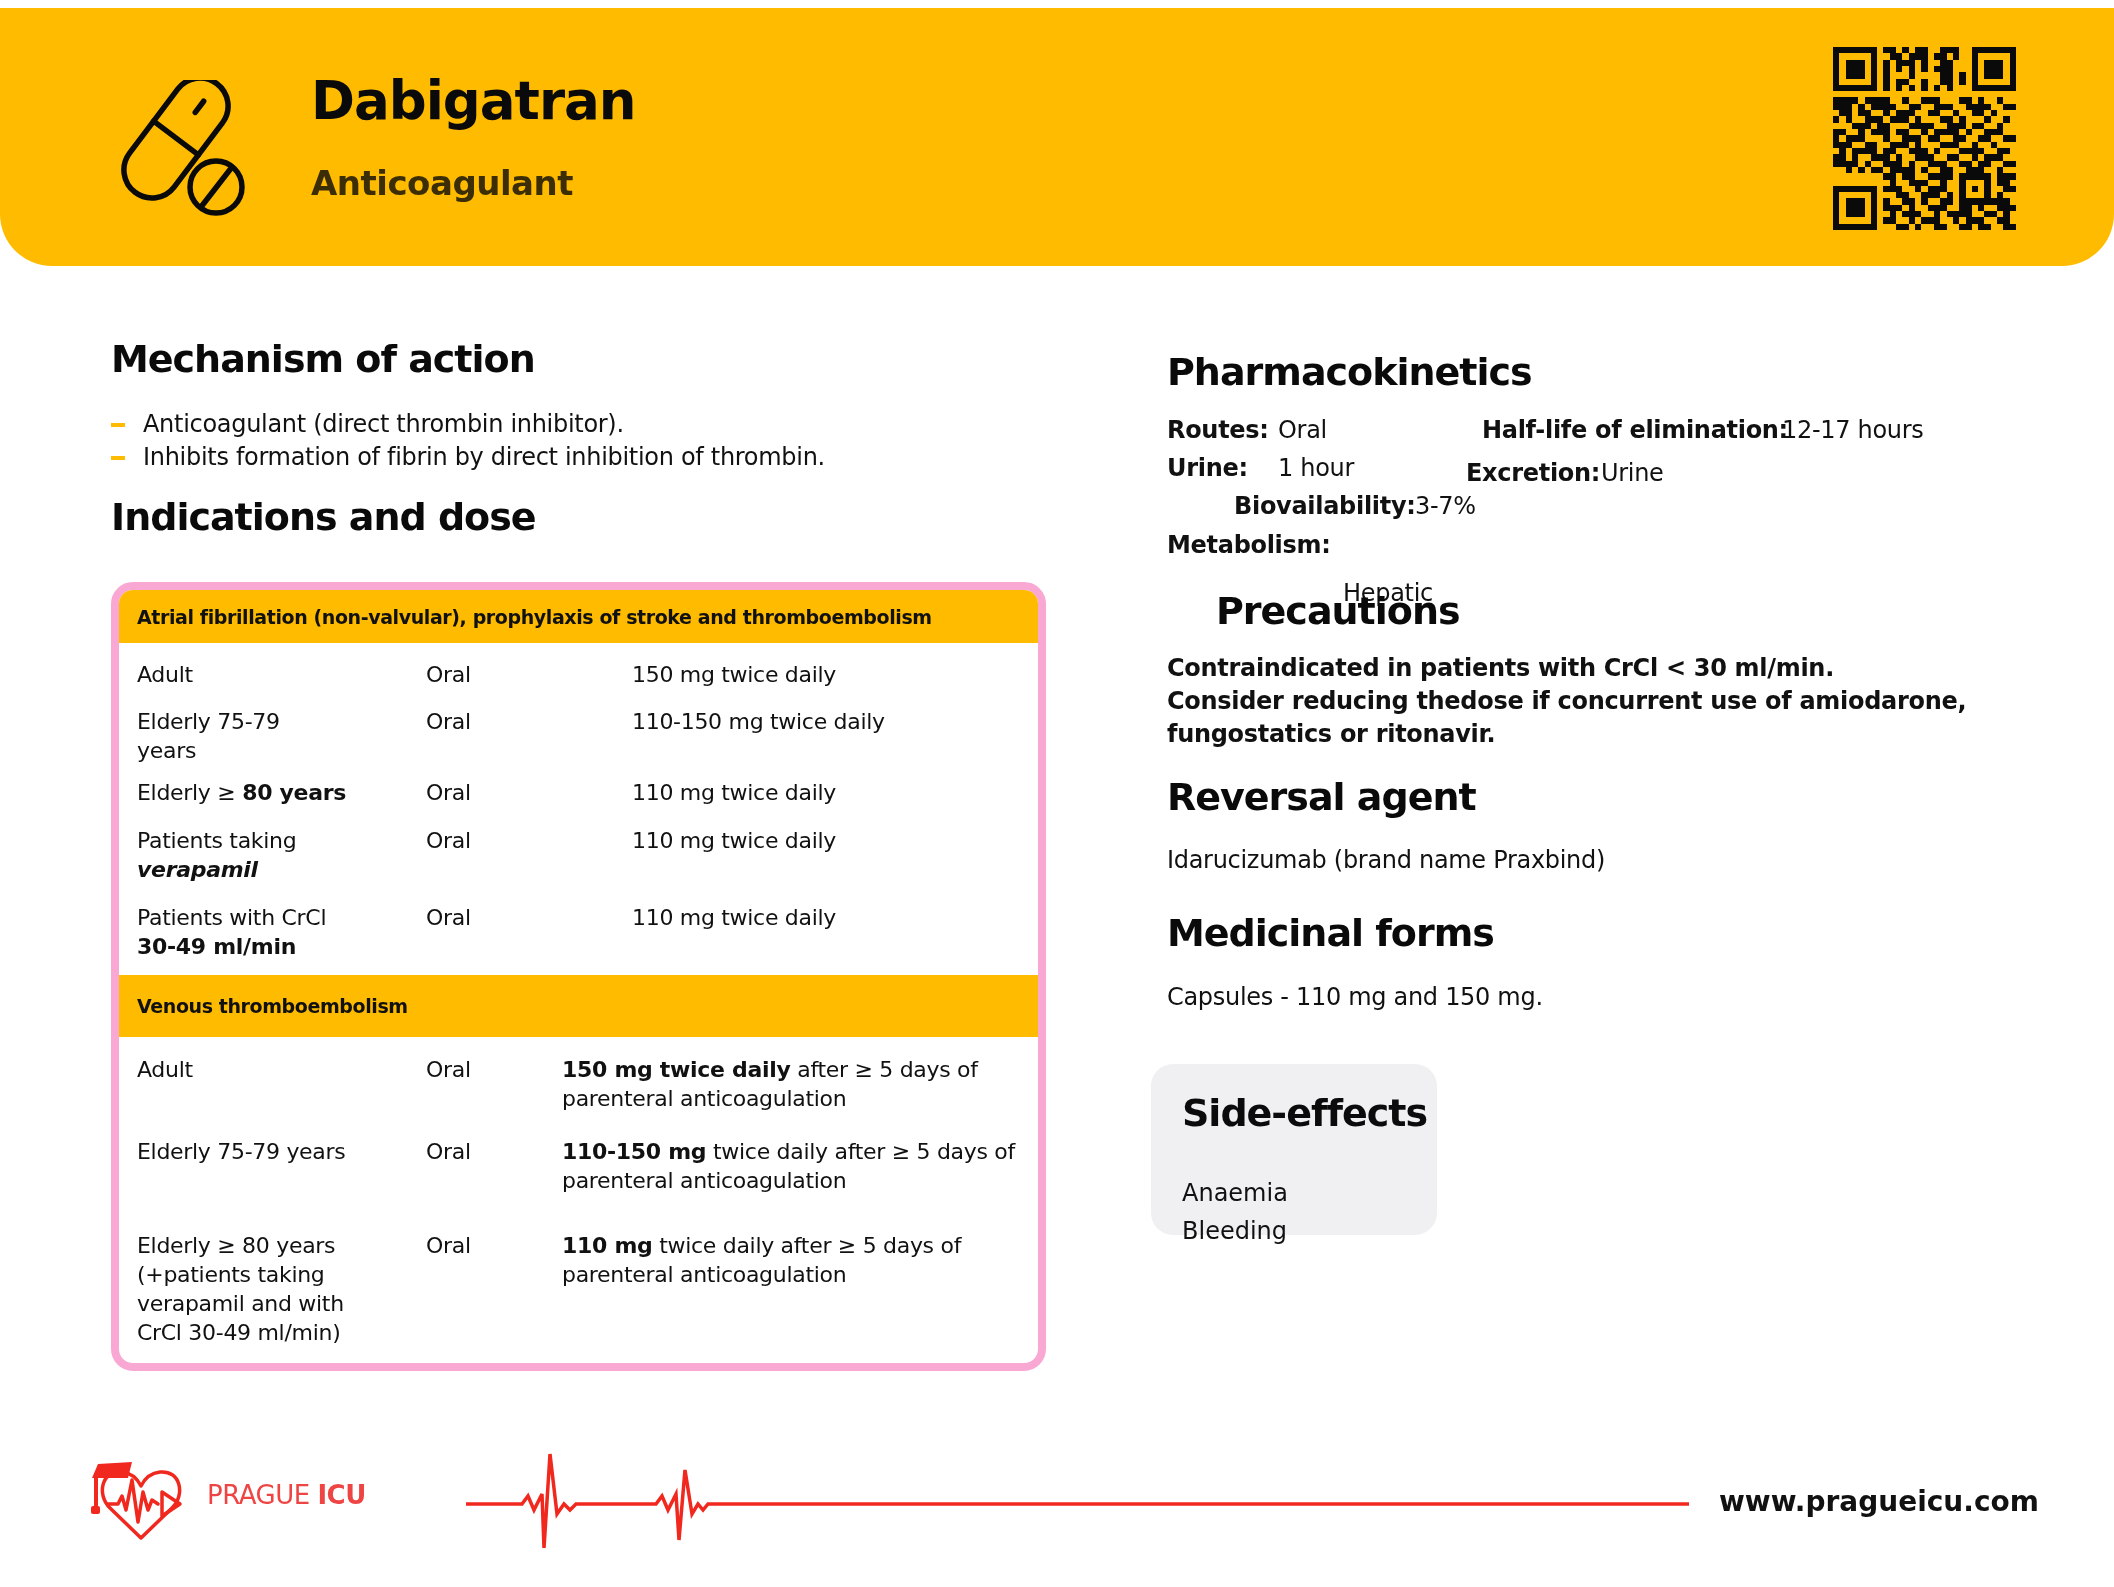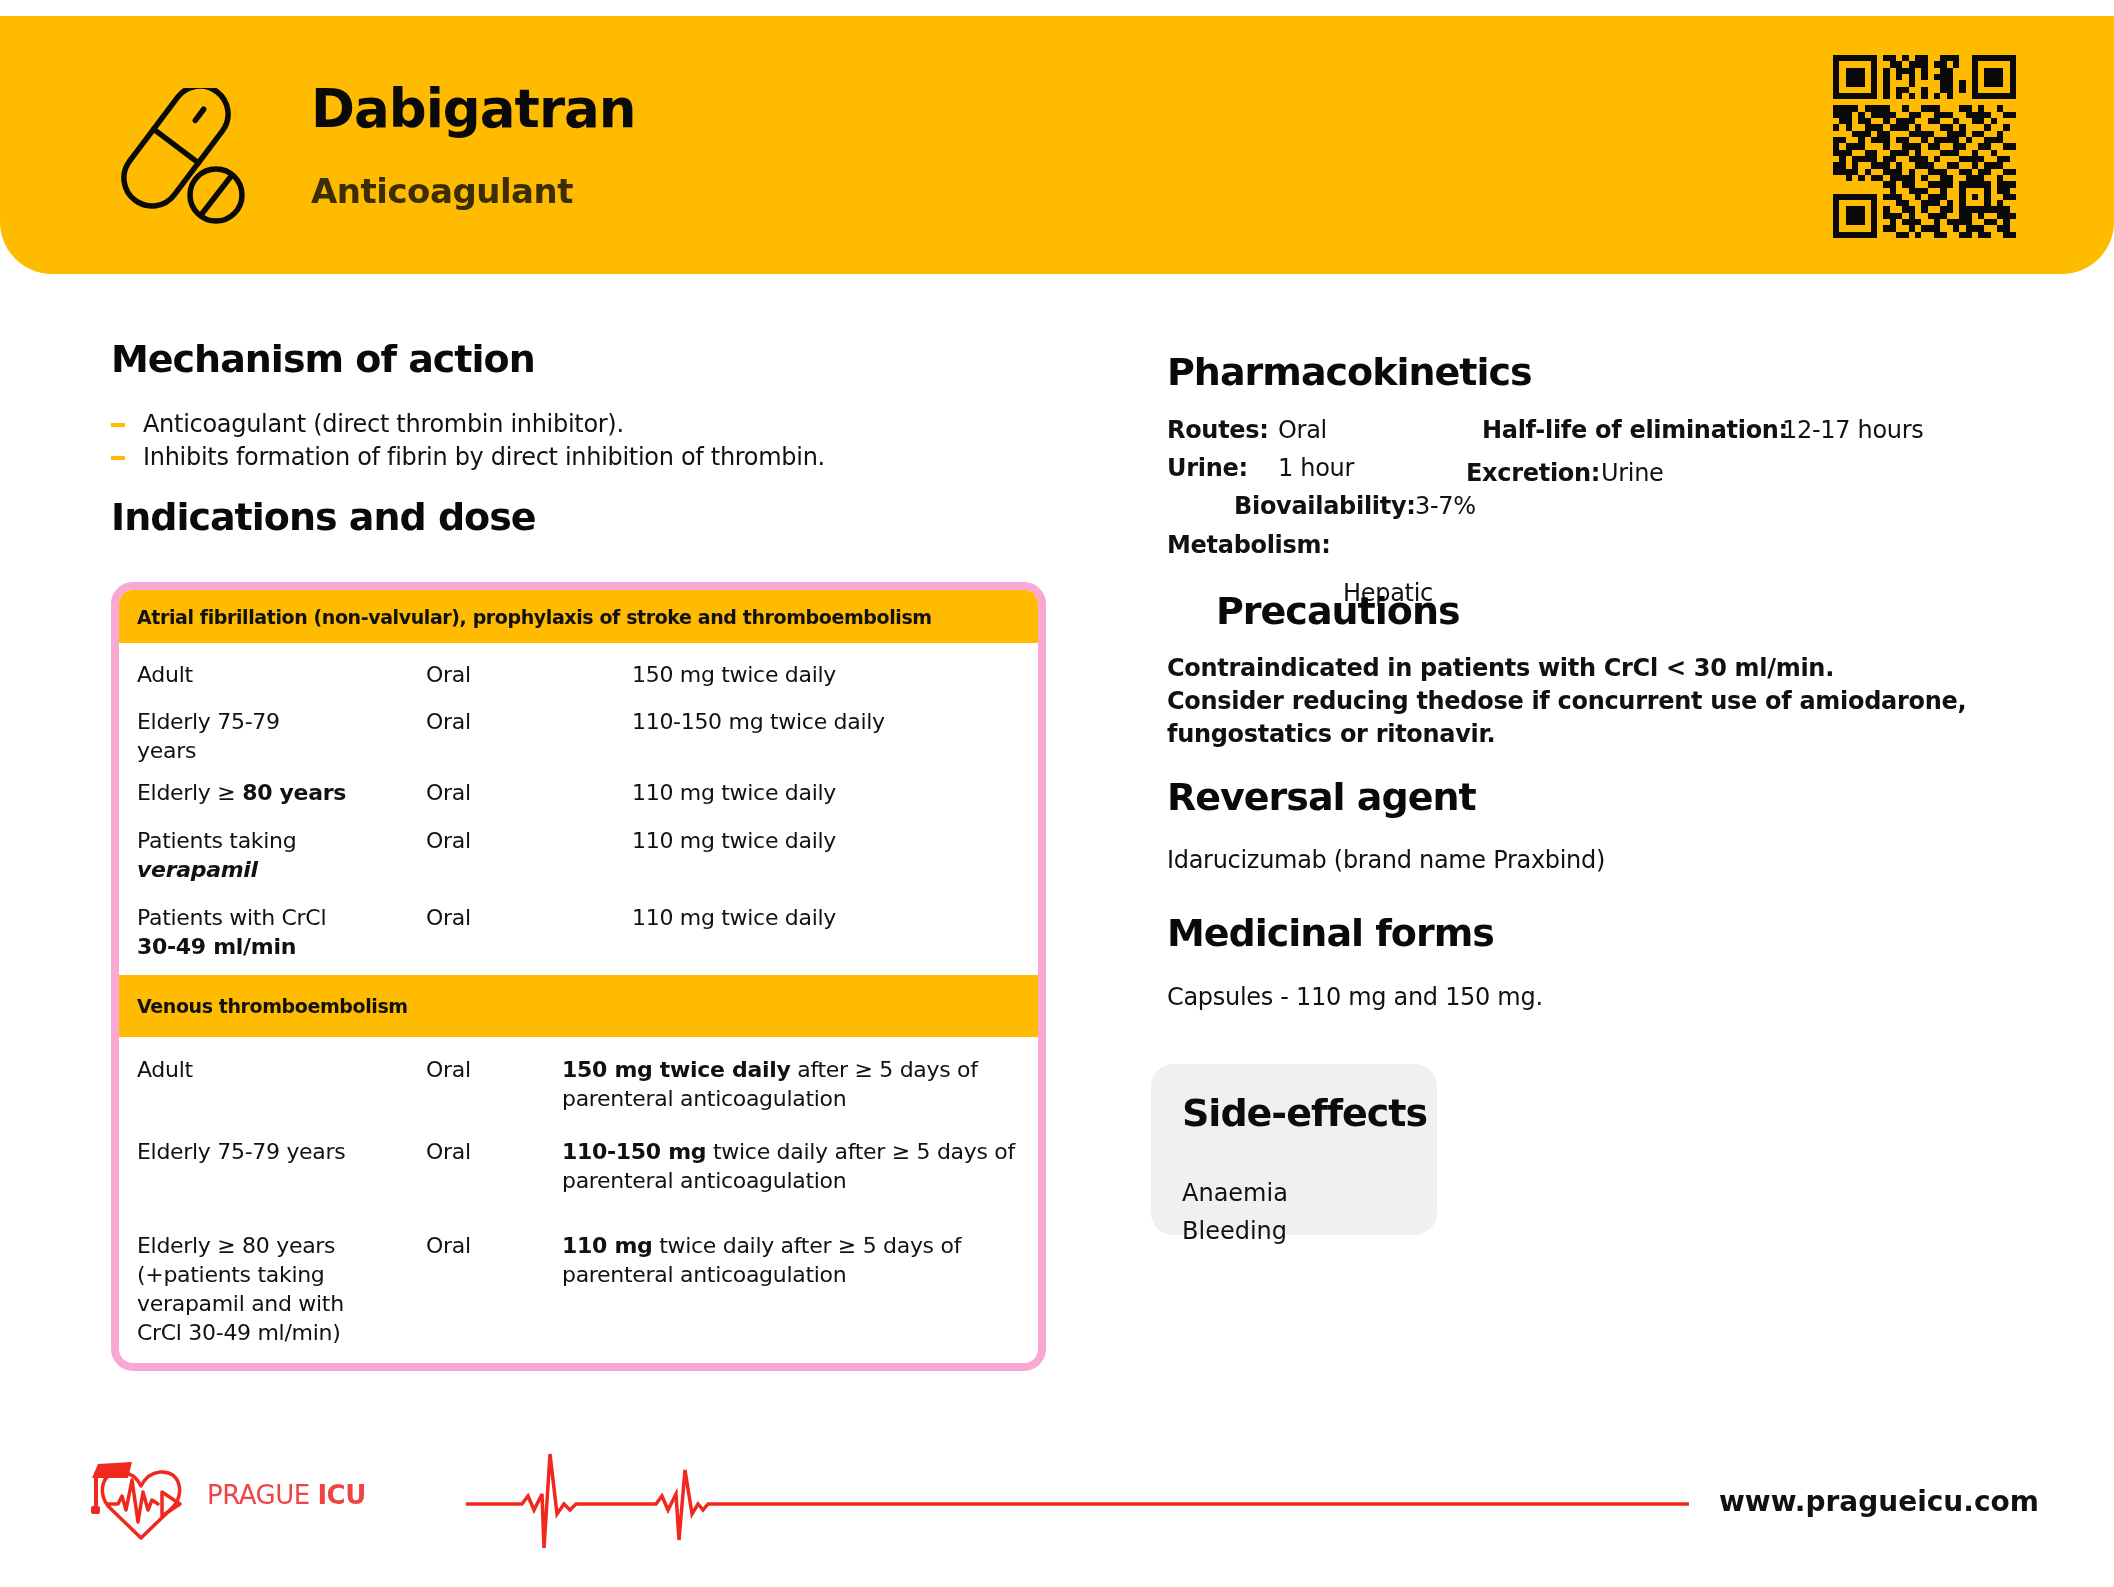--- a/index.html
+++ b/index.html
@@ -1,20 +1,20 @@
 <!DOCTYPE html>
 <html><head>
 <meta charset="utf-8">
 <style>
   * { box-sizing: border-box; margin: 0; padding: 0; }
   html, body { width: 2114px; height: 1587px; background: #ffffff; overflow: hidden; }
   body { position: relative; font-family: "DejaVu Sans", sans-serif; color: #0b0b0b; }
 
   .header {
-    position: absolute; left: 0; top: 16px; width: 2114px; height: 258px;
+    position: absolute; left: 0; top: 8px; width: 2114px; height: 258px;
     background: #FFBB00; border-radius: 0 0 52px 52px;
   }
   .pill-icon { position: absolute; left: 118px; top: 72px; width: 150px; height: 150px; }
   .drug-title {
     position: absolute; left: 311px; top: 66px;
     font-family: "DejaVu Sans", sans-serif; font-weight: bold; font-size: 53px;
     letter-spacing: -1px; color: #0a0a0a; line-height: 1;
   }
   .drug-class {
     position: absolute; left: 311px; top: 158px;

